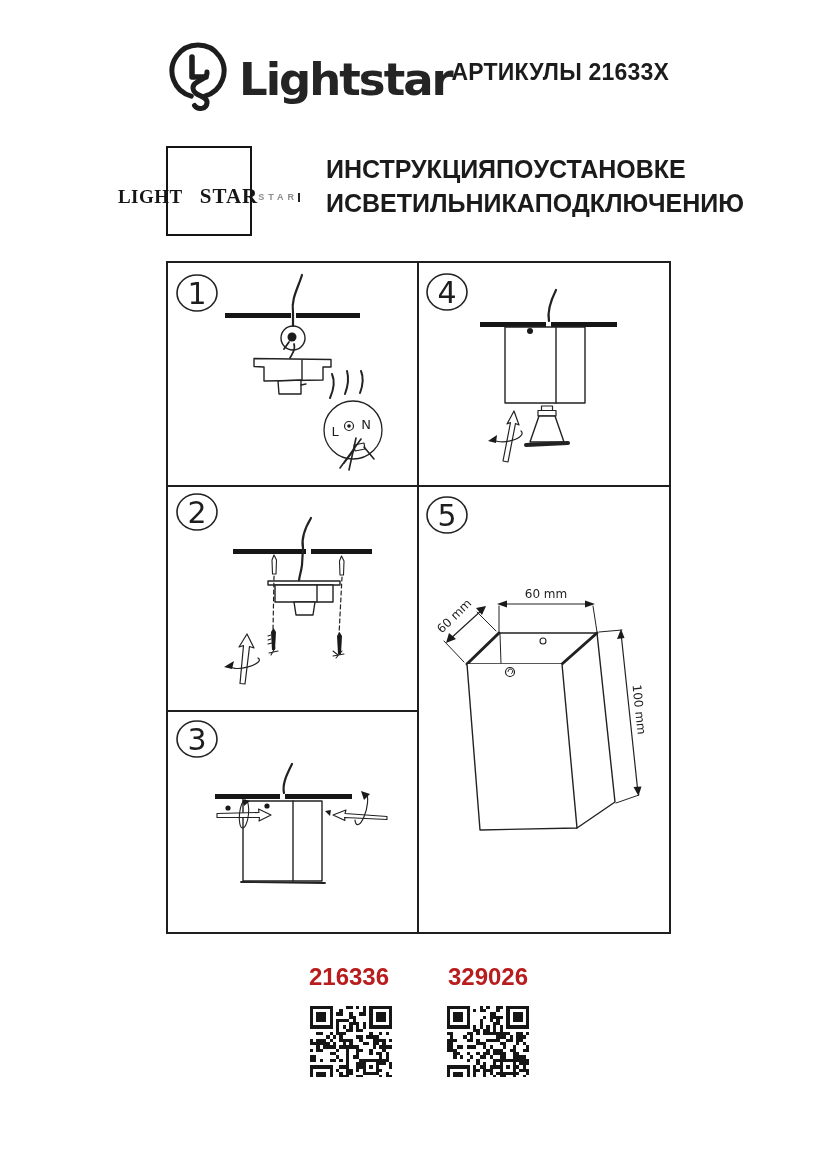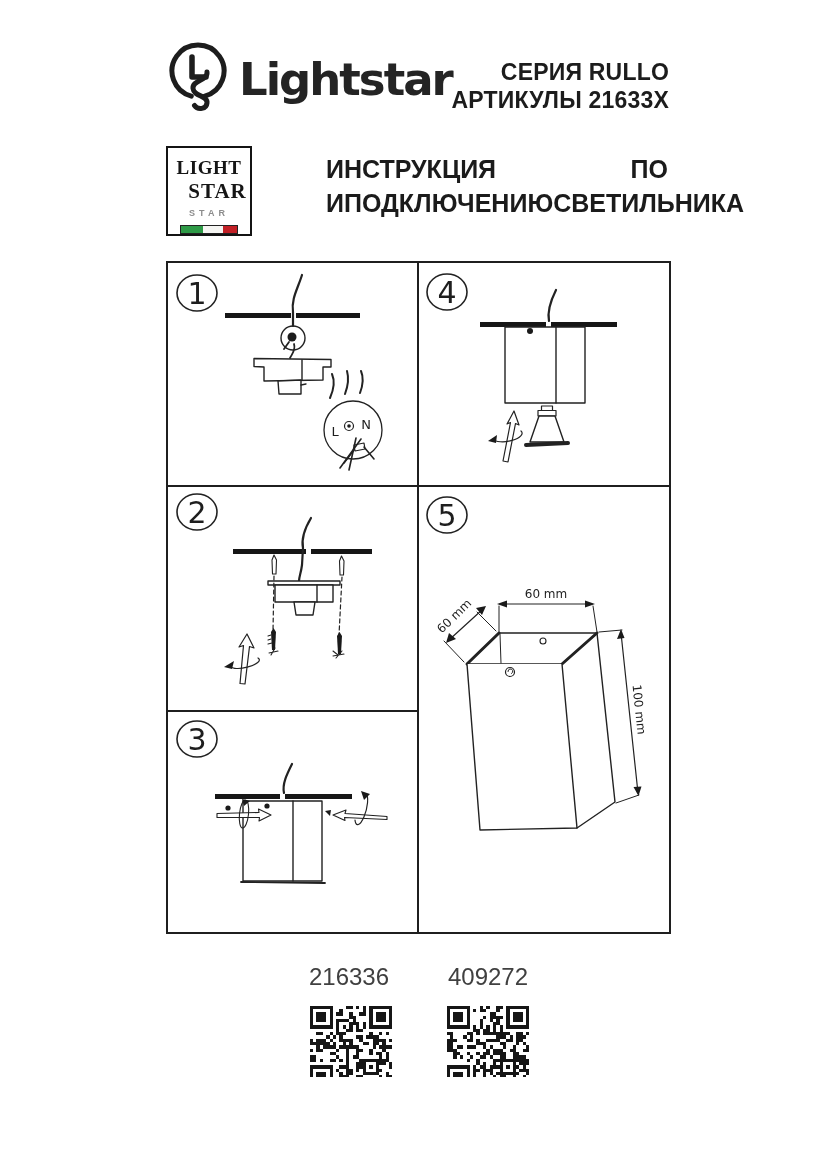--- a/index.html
+++ b/index.html
@@ -5,21 +5,21 @@
   html,body{margin:0;padding:0;}
   body{width:826px;height:1168px;background:#ffffff;font-family:"Liberation Sans",sans-serif;color:#1d1d1d;}
   .page{position:relative;width:826px;height:1077px;background:#fff;overflow:hidden;}
 
   
   .logo-icon{position:absolute;left:167px;top:40px;}
   .brand{position:absolute;left:239px;top:53px;font-family:"DejaVu Sans",sans-serif;font-weight:bold;font-size:45px;letter-spacing:-2px;color:#242424;}
   .series-block{position:absolute;right:157px;top:58px;text-align:right;font-weight:bold;font-size:23px;line-height:28px;letter-spacing:0.2px;color:#1c1c1c;}
 
   
-  .badge{position:absolute;left:166px;top:146px;width:86px;height:90px;border:2px solid #141414;box-sizing:border-box;background:#fff;display:flex;flex-direction:column;align-items:center;justify-content:space-between;padding-top:10px;}
+  .badge{position:absolute;left:166px;top:146px;width:86px;height:90px;border:2px solid #141414;box-sizing:border-box;background:#fff;display:flex;align-items:center;justify-content:center;padding-top:10px;}
   .badge .l1{font-family:"Liberation Serif",serif;font-weight:bold;font-size:19px;line-height:19px;letter-spacing:0.5px;color:#161616;}
   .badge .l2{font-family:"Liberation Serif",serif;font-weight:bold;font-size:21px;line-height:21px;letter-spacing:1px;color:#161616;margin-left:17px;}
   .badge .l3{font-size:9px;letter-spacing:4px;margin-top:2px;color:#8c8c8c;font-weight:bold;}
   .flag{display:flex;width:58px;height:9px;border:1px solid #222;margin-top:3px;box-sizing:border-box;}
   .flag span{height:100%;}
   .flag .g{width:40%;}
   .flag .w{width:35%;}
   .flag .r{width:25%;}
 
   
@@ -33,65 +33,65 @@
   .grid .hline-l2{position:absolute;left:0;top:447px;width:249px;height:2px;background:#1f1f1f;}
   .grid .hline-r1{position:absolute;left:249px;top:222px;width:252px;height:2px;background:#1f1f1f;}
   .panel{position:absolute;}
   svg{display:block;}
   svg text{font-family:"DejaVu Sans",sans-serif;fill:#1e1e1e;}
   .stepnum{font-size:30px;}
   .dimlabel{font-size:12px;}
   .wirelabel{font-size:13px;}
 
   
-  .code{position:absolute;top:963px;width:120px;text-align:center;font-weight:normal;font-size:24px;color:#404040;}
+  .code{position:absolute;top:963px;width:120px;text-align:center;font-weight:bold;font-size:24px;color:#b91c1c;}
   .code.c1{left:289px;}
   .code.c2{left:428px;}
   .qr{position:absolute;top:1004px;width:86px;height:86px;}
   .qr.q1{left:308px;}
   .qr.q2{left:445px;}
 </style>
 </head>
 <body>
 
 <div class="page">
 
   <svg class="logo-icon" width="66" height="76" viewBox="0 0 66 76">
     <g fill="none" stroke="#1d1d1d" stroke-linecap="round" stroke-linejoin="round">
       <path d="M 24.3 56.1 A 26 26 0 1 1 37.7 56.1" stroke-width="5"></path>
       <path d="M 25 17 L 25 37 L 39 37" stroke-width="5.5"></path>
       <path d="M 40 32 C 41 41 25 40 26 48.5 C 27 57 41 55 40 63 C 39.5 69 31 70.5 27.5 65.5" stroke-width="5"></path>
     </g>
   </svg>
   <div class="brand">Lightstar</div>
   <div class="series-block">
-    <div>СЕРИЯ RULLO</div>
     <div>АРТИКУЛЫ 21633X</div>
   </div>
 
   <div class="badge">
     <div class="l1">LIGHT</div>
     <div class="l2">STAR</div>
     <div class="l3">STAR</div>
     <div class="flag">
       <span class="g" style="background: rgb(46, 154, 71);"></span>
       <span class="w" style="background: rgb(245, 245, 242);"></span>
       <span class="r" style="background: rgb(194, 32, 38);"></span>
     </div>
   </div>
 
   <div class="doc-title">
     <div class="title-line">
         <span>ИНСТРУКЦИЯ</span>
         <span>ПО</span>
+        <span>УСТАНОВКЕ</span>
       </div>
     <div class="title-line">
         <span>И</span>
+        <span>СВЕТИЛЬНИКА</span>
         <span>ПОДКЛЮЧЕНИЮ</span>
-        <span>СВЕТИЛЬНИКА</span>
       </div>
   </div>
 
   <div class="grid">
     <div class="vline"></div>
     <div class="hline-l1"></div>
     <div class="hline-l2"></div>
     <div class="hline-r1"></div>
 
     <svg class="panel" style="left:0;top:0" width="249" height="222" viewBox="0 0 249 222">
@@ -226,21 +226,21 @@
         <path d="M 221.5 311 L 216.5 302 L 224.5 301.5 Z" fill="#1a1a1a" stroke="none"></path>
       </g>
       <text class="stepnum" x="30" y="41" text-anchor="middle">5</text>
       <text class="dimlabel" x="129" y="113" text-anchor="middle">60 mm</text>
       <text class="dimlabel" transform="translate(40,134) rotate(-44)" text-anchor="middle">60 mm</text>
       <text class="dimlabel" transform="translate(218,225) rotate(84)" text-anchor="middle">100 mm</text>
     </svg>
   </div>
 
   <div class="code c1">216336</div>
-  <div class="code c2">409272</div>
+  <div class="code c2">329026</div>
   <svg class="qr q1" viewBox="-0.5 -0.5 26 26" fill="#161616" shape-rendering="crispEdges">
       <rect x="0" y="0" width="1" height="1"></rect>
       <rect x="1" y="0" width="1" height="1"></rect>
       <rect x="2" y="0" width="1" height="1"></rect>
       <rect x="3" y="0" width="1" height="1"></rect>
       <rect x="4" y="0" width="1" height="1"></rect>
       <rect x="5" y="0" width="1" height="1"></rect>
       <rect x="6" y="0" width="1" height="1"></rect>
       <rect x="11" y="0" width="1" height="1"></rect>
       <rect x="12" y="0" width="1" height="1"></rect>

